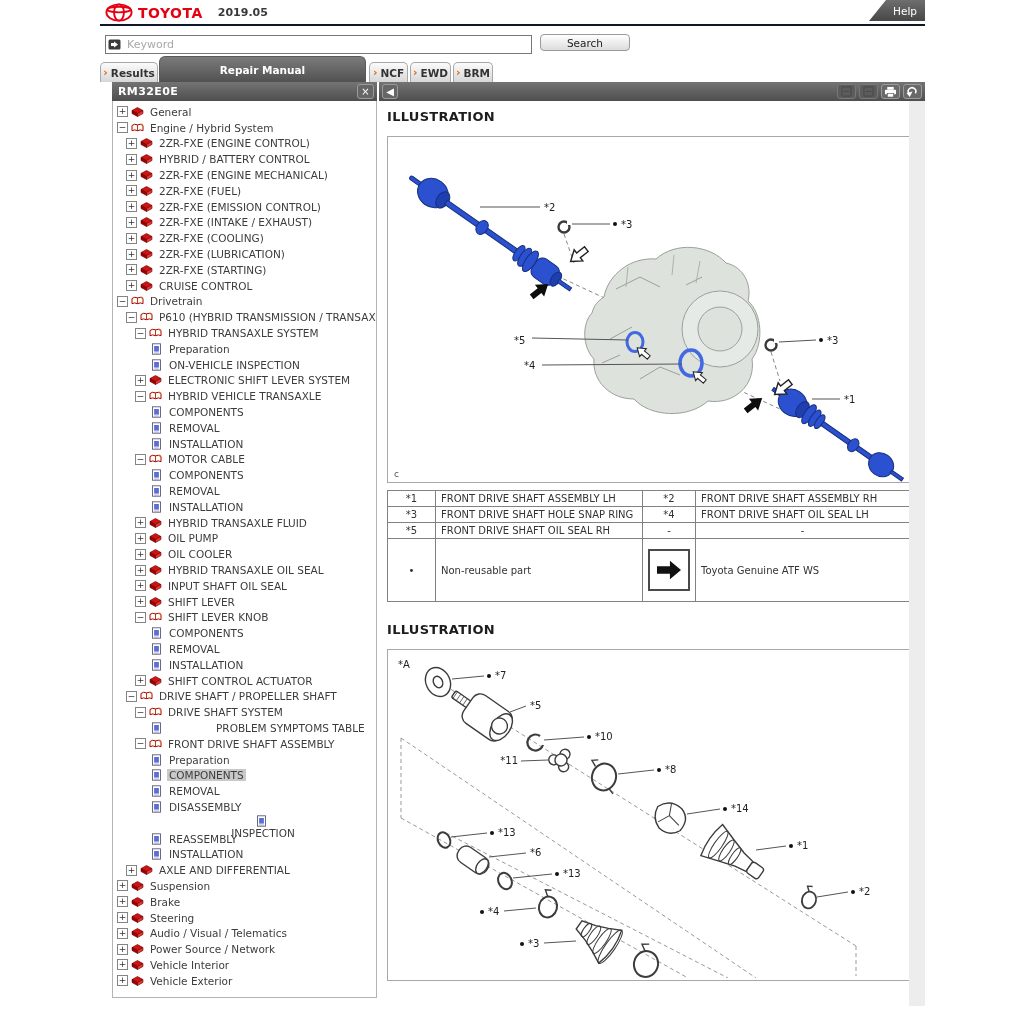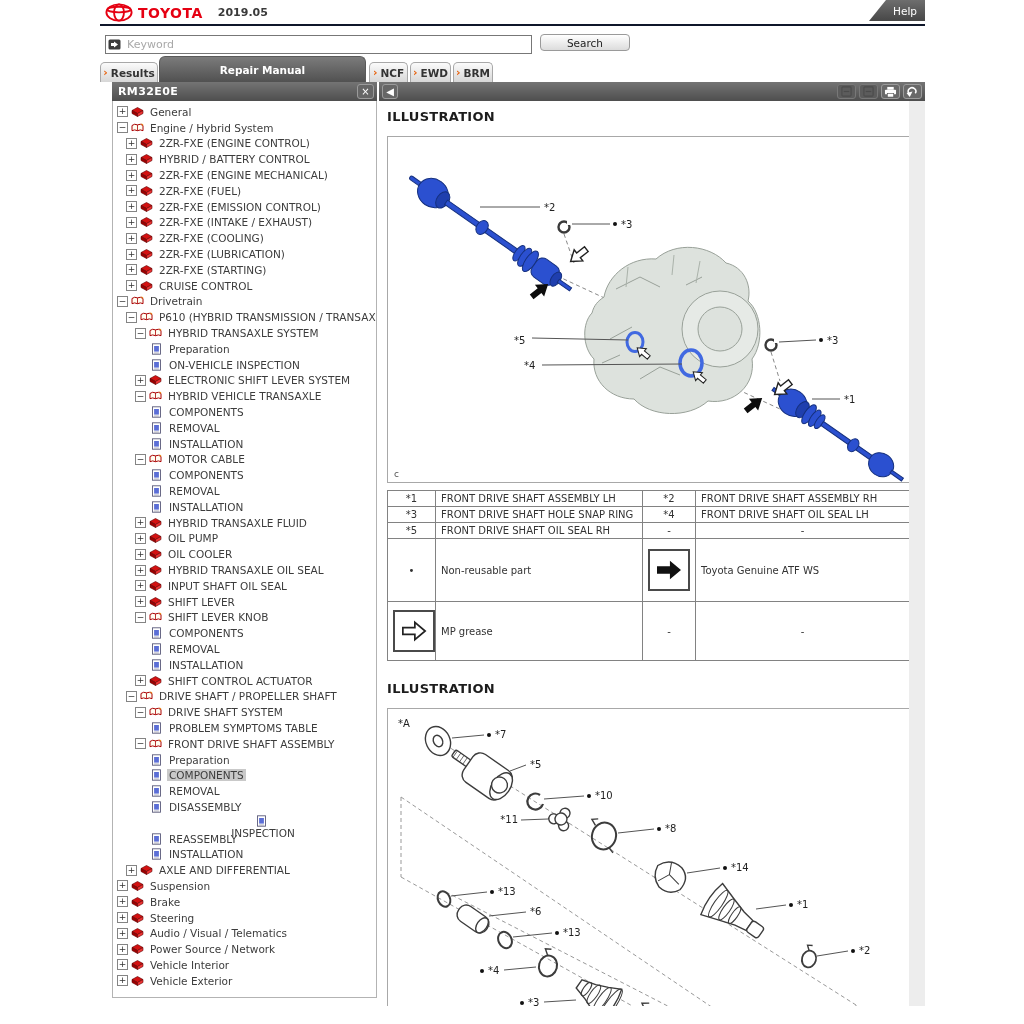--- a/index.html
+++ b/index.html
@@ -548,21 +548,21 @@
             <span class="ebox">−</span>
             <span class="ticon">
               <svg viewBox="0 0 13 11">
                 <path d="M1 3 Q3.5 .8 6.5 2.4 Q9.5 .8 12 3 L12 8.2 Q9.5 6.6 6.5 8.2 Q3.5 6.6 1 8.2 Z" fill="#fffef2" stroke="#a00" stroke-width="1"></path>
                 <line x1="6.5" y1="2.4" x2="6.5" y2="8.2" stroke="#a00" stroke-width=".8"></line>
                 <path d="M10.2 .6 l2.2 1.6 -1.2 1z" fill="#e8860c"></path>
               </svg>
             </span>
             <span class="tlabel">DRIVE SHAFT SYSTEM</span>
           </div>
-          <div class="trow" style="padding-left: 37px;">
+          <div class="trow" style="padding-left: 37px; gap: 47px;">
             <span class="ticon">
               <svg viewBox="0 0 10 12">
                 <rect x="1" y="0.8" width="8" height="10.4" fill="#fff" stroke="#5a5a7a" stroke-width=".9"></rect>
                 <rect x="2.6" y="3" width="4.8" height="5.6" fill="#5b6ed6"></rect>
                 <line x1="2.6" y1="10" x2="7.4" y2="10" stroke="#99a" stroke-width=".8"></line>
               </svg>
             </span>
             <span class="tlabel">PROBLEM SYMPTOMS TABLE</span>
           </div>
           <div class="trow" style="padding-left: 22px;">
@@ -898,32 +898,20 @@
             <td class="sym">•</td>
             <td>Non-reusable part</td>
             <td class="sym">
               <span class="iconbox">
                 <svg width="30" height="24" viewBox="0 0 30 26">
                   <polygon points="2,9 16,9 16,3 28,13 16,23 16,17 2,17" fill="#111"></polygon>
                 </svg>
               </span>
             </td>
             <td>Toyota Genuine ATF WS</td>
-          </tr>
-          <tr class="r5">
-            <td class="sym">
-              <span class="iconbox">
-                <svg width="30" height="24" viewBox="0 0 32 28">
-                  <polygon points="3,10 17,10 17,4 29,14 17,24 17,18 3,18" fill="#fff" stroke="#222" stroke-width="2"></polygon>
-                </svg>
-              </span>
-            </td>
-            <td>MP grease</td>
-            <td class="ctr">-</td>
-            <td class="ctr">-</td>
           </tr>
         </tbody>
           </table>
 
         <div class="ill-hd second">ILLUSTRATION</div>
 
         <div class="figbox" id="fig2">
         <svg viewBox="0 0 521 328" width="521" height="328">
           <g stroke="#999" stroke-dasharray="4 3" fill="none" stroke-width="1">
             <path d="M45,28 L468,296"></path>

